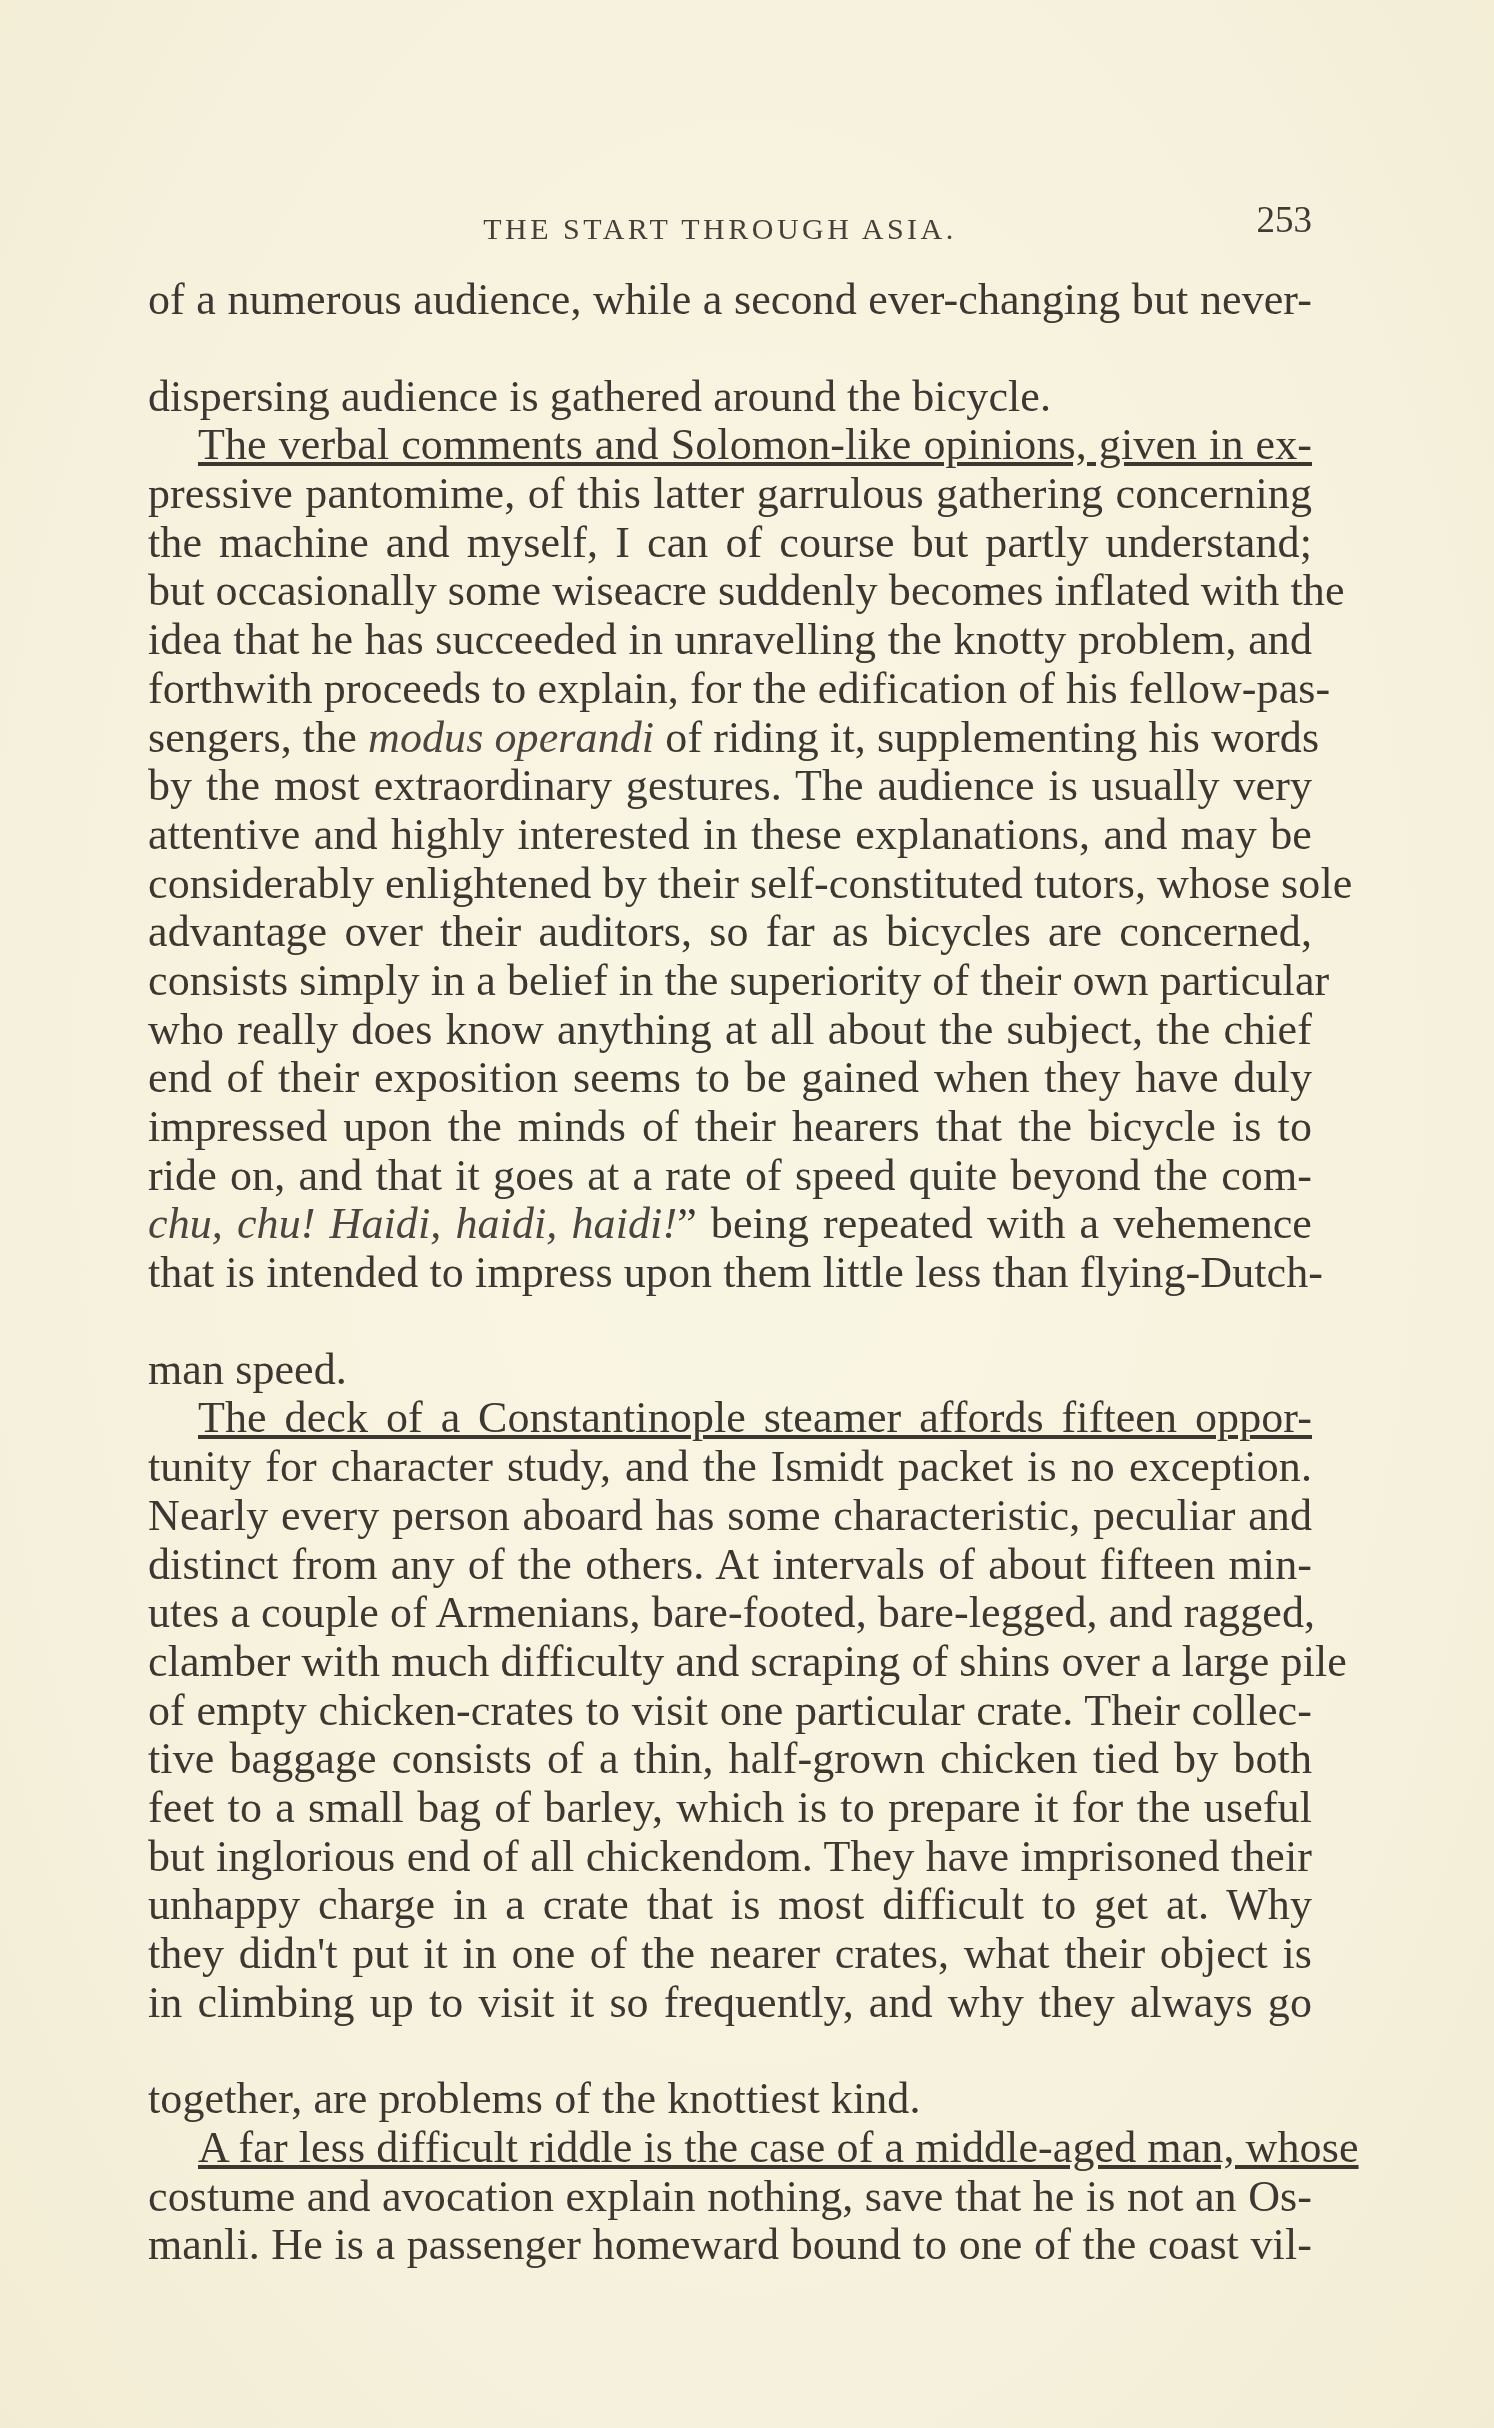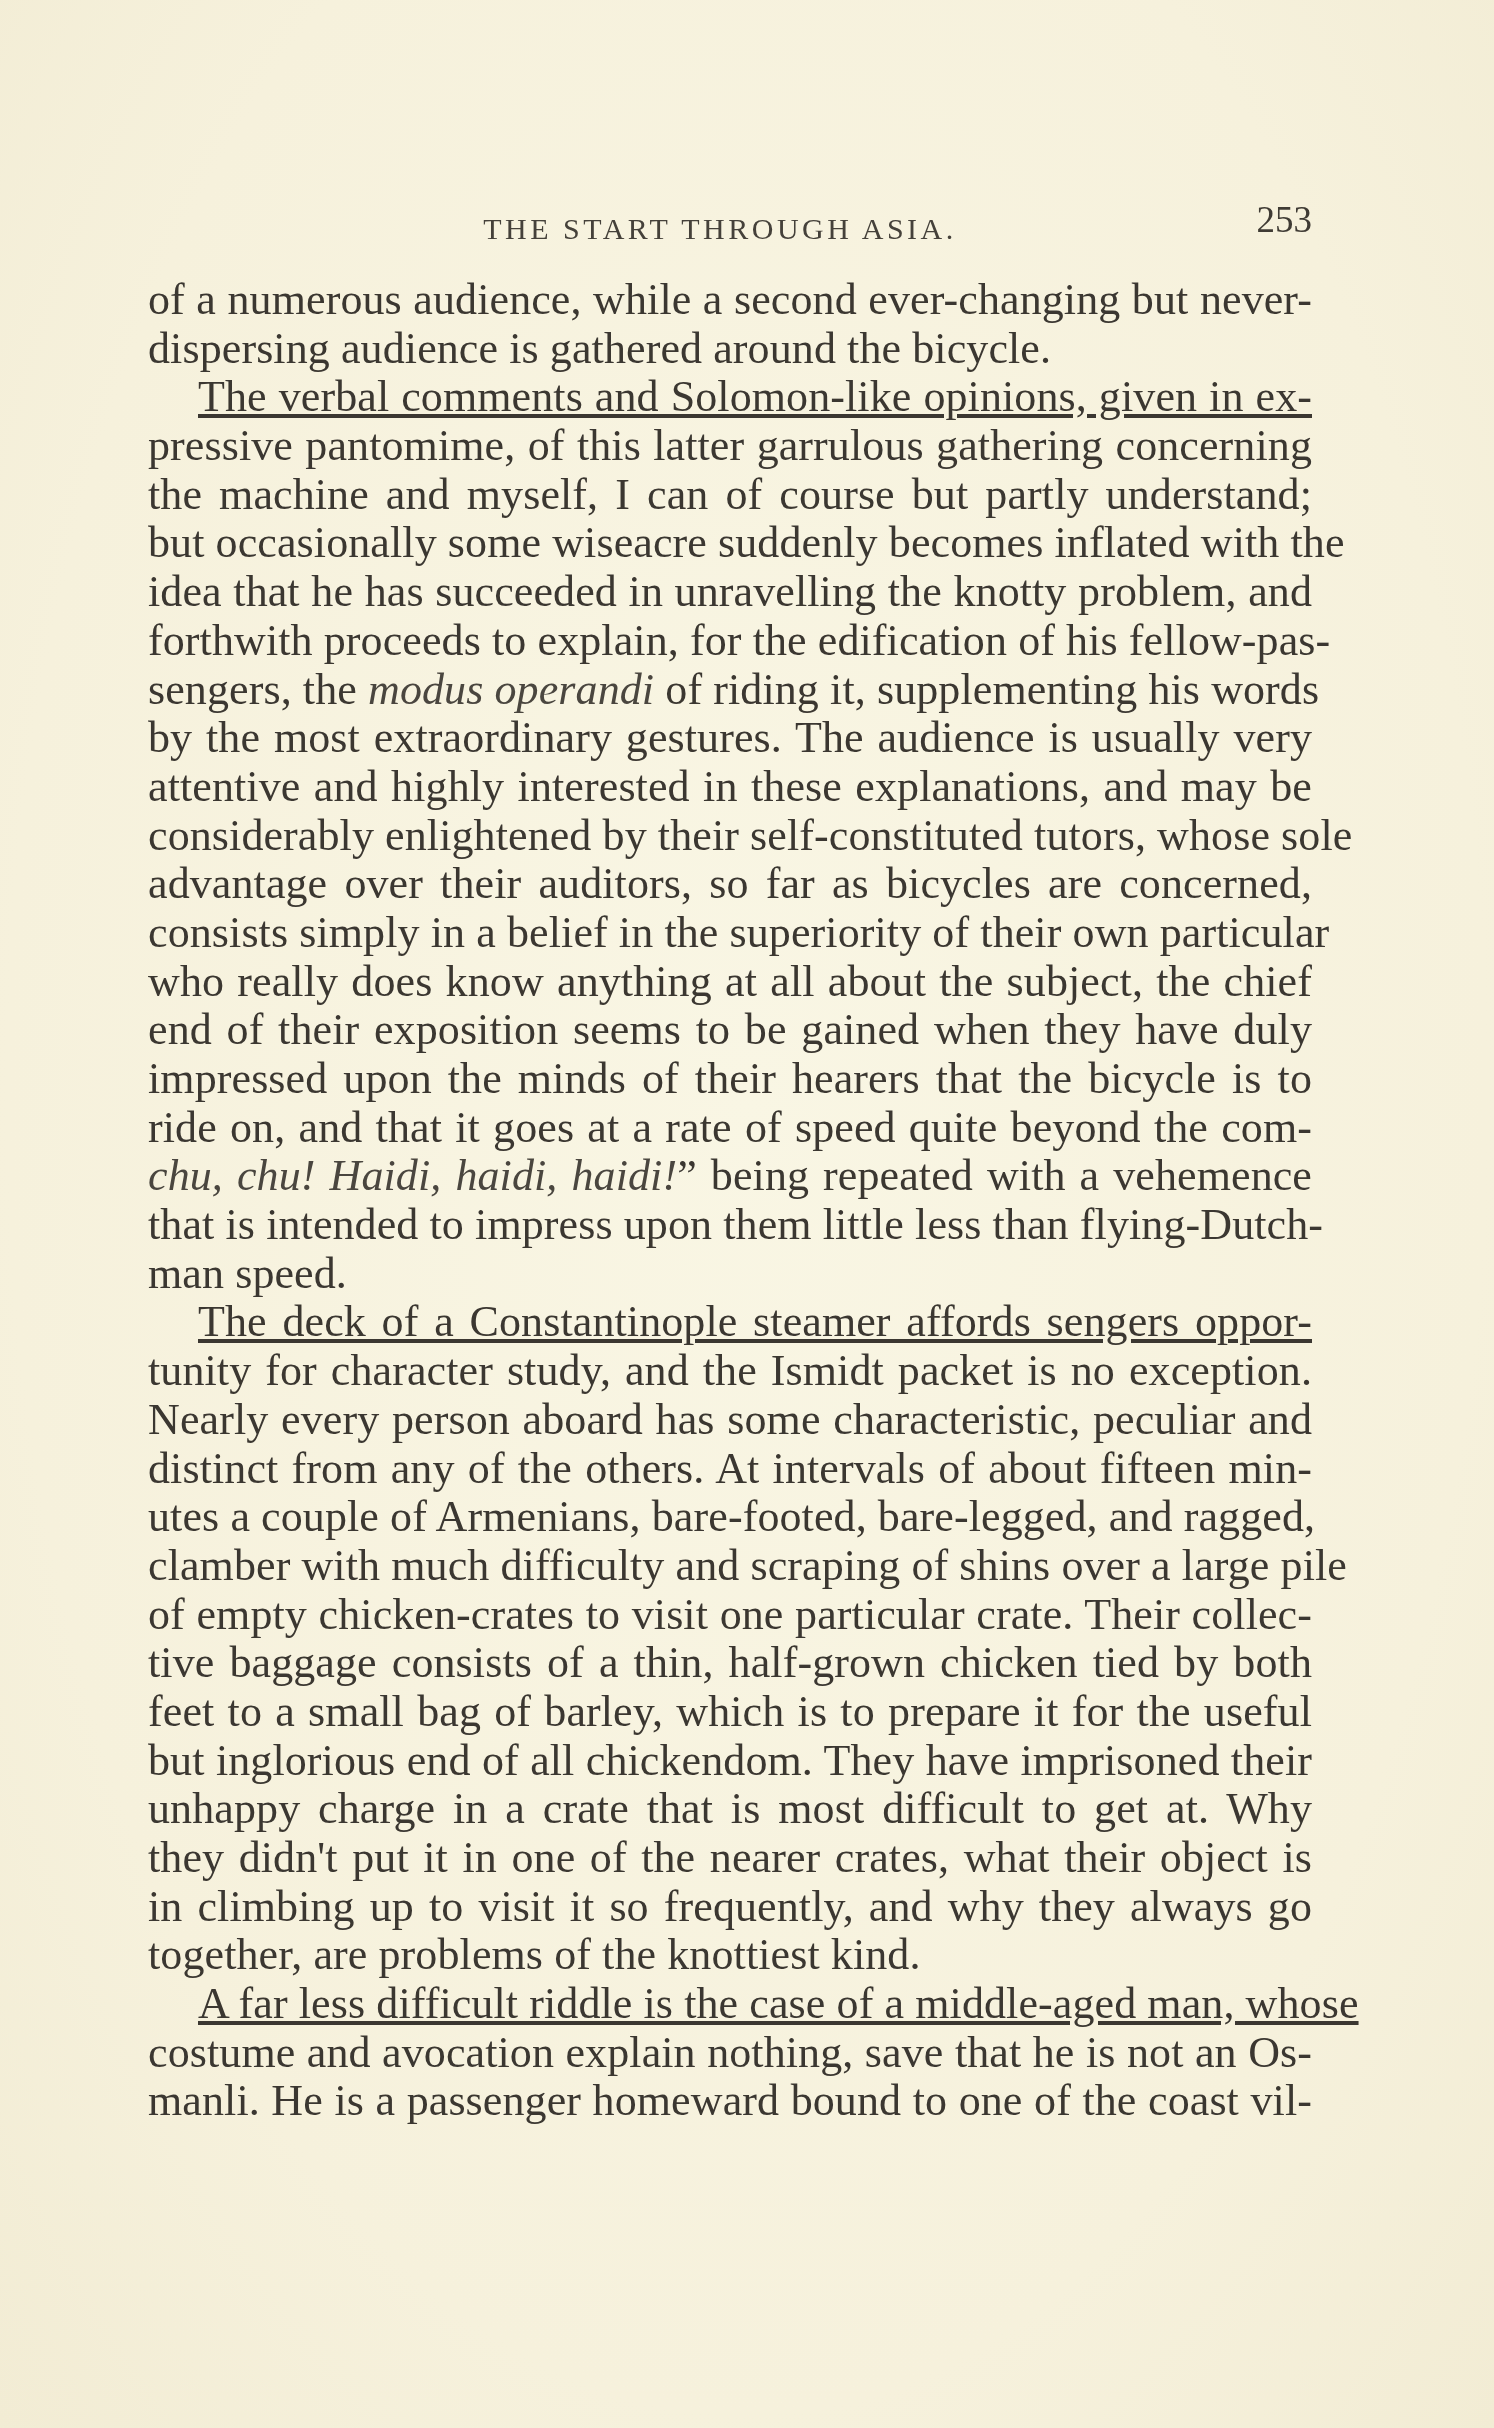--- a/index.html
+++ b/index.html
@@ -30,21 +30,21 @@
     position: absolute; left: 148px; top: 276px; width: 1164px;
   }
   .line {
     height: 48.7px; line-height: 48.7px;
     font-size: 44px;
     white-space: nowrap;
     text-align: justify;
     text-align-last: justify;
     letter-spacing: 0.1px;
   }
-  .line.last { text-align-last: left; }
+  .line.last { text-align-last: left; margin-top: 48px; }
   .line.indent { padding-left: 50px; text-decoration: underline; }
   .it { font-style: italic; color: #4a463f; }
 </style>
 </head>
 <body>
 
 <div class="page">
   <div class="running-head">
     <div class="running-title">THE START THROUGH ASIA.</div>
     <div class="page-number">253</div>
@@ -64,21 +64,21 @@
       <div class="line">considerably enlightened by their self-constituted tutors, whose sole</div>
       <div class="line">advantage over their auditors, so far as bicycles are concerned,</div>
       <div class="line">consists simply in a belief in the superiority of their own particular</div>
       <div class="line">who really does know anything at all about the subject, the chief</div>
       <div class="line">end of their exposition seems to be gained when they have duly</div>
       <div class="line">impressed upon the minds of their hearers that the bicycle is to</div>
       <div class="line">ride on, and that it goes at a rate of speed quite beyond the com-</div>
       <div class="line"><span></span><span class="it">chu, chu! Haidi, haidi, haidi!</span><span>” being repeated with a vehemence</span></div>
       <div class="line">that is intended to impress upon them little less than flying-Dutch-</div>
       <div class="line last">man speed.</div>
-      <div class="line indent">The deck of a Constantinople steamer affords sengers oppor-</div>
+      <div class="line indent">The deck of a Constantinople steamer affords fifteen oppor-</div>
       <div class="line">tunity for character study, and the Ismidt packet is no exception.</div>
       <div class="line">Nearly every person aboard has some characteristic, peculiar and</div>
       <div class="line">distinct from any of the others.  At intervals of about fifteen min-</div>
       <div class="line">utes a couple of Armenians, bare-footed, bare-legged, and ragged,</div>
       <div class="line">clamber with much difficulty and scraping of shins over a large pile</div>
       <div class="line">of empty chicken-crates to visit one particular crate.  Their collec-</div>
       <div class="line">tive baggage consists of a thin, half-grown chicken tied by both</div>
       <div class="line">feet to a small bag of barley, which is to prepare it for the useful</div>
       <div class="line">but inglorious end of all chickendom.  They have imprisoned their</div>
       <div class="line">unhappy charge in a crate that is most difficult to get at.  Why</div>

